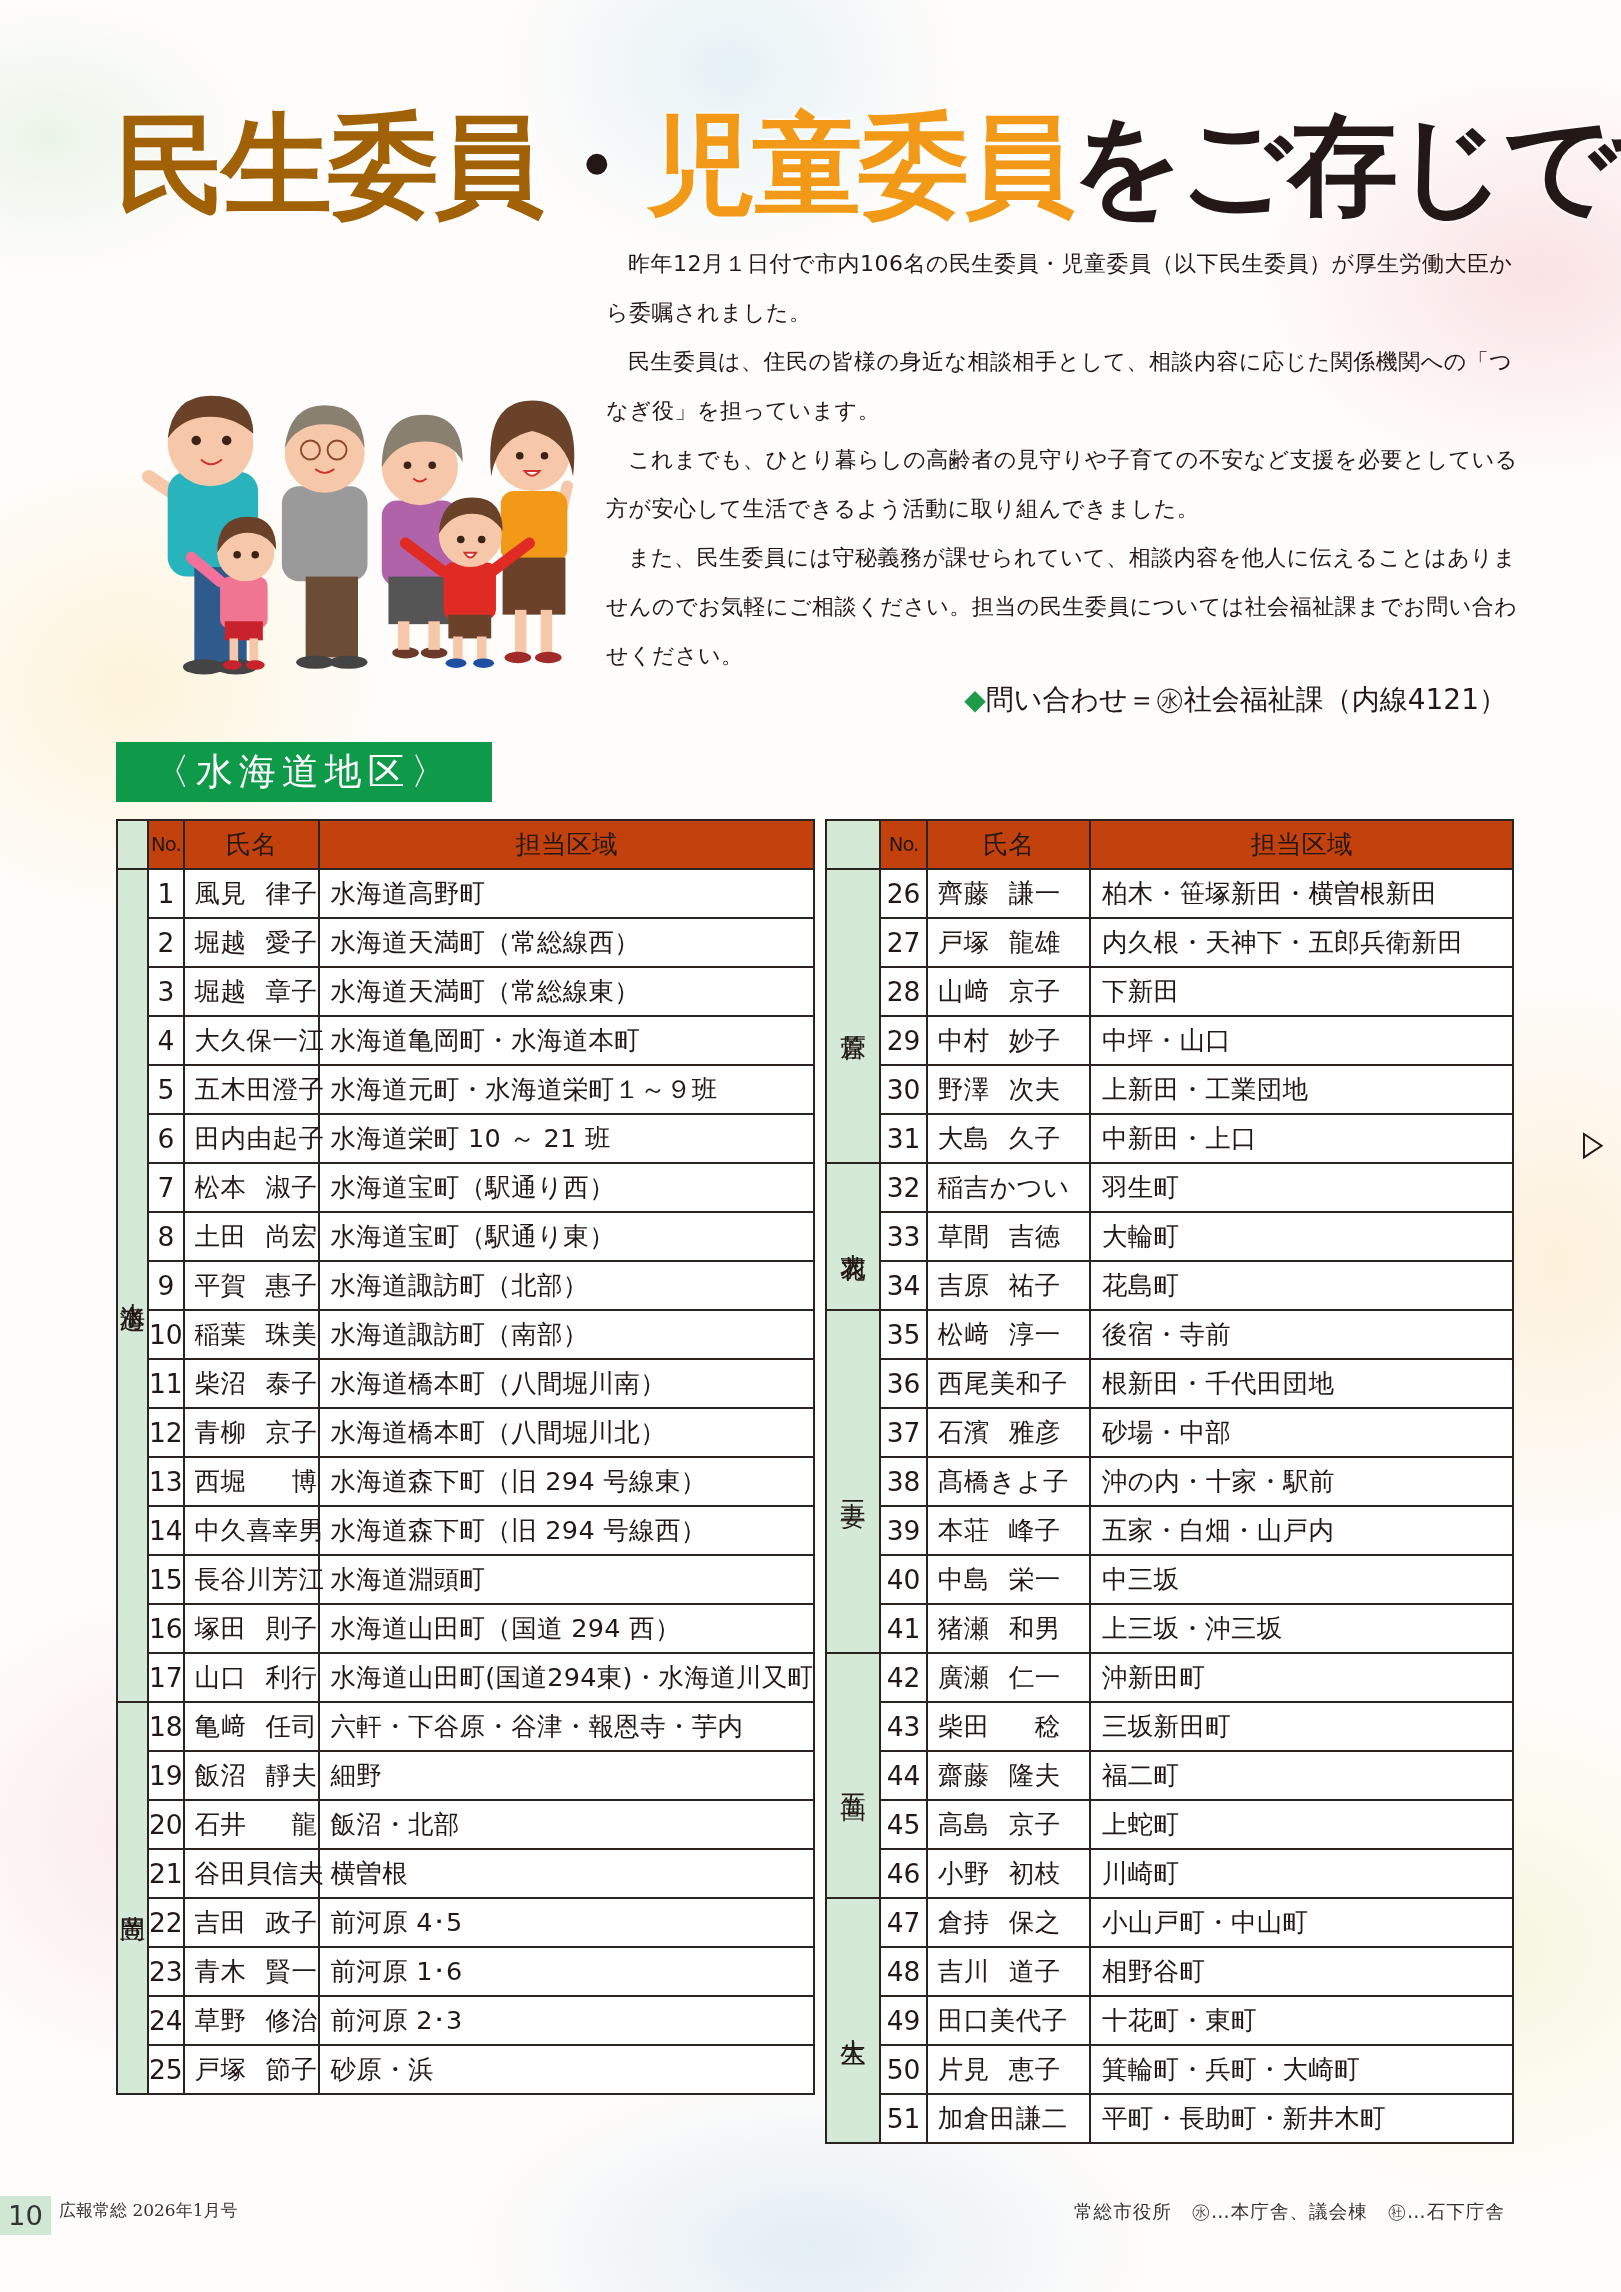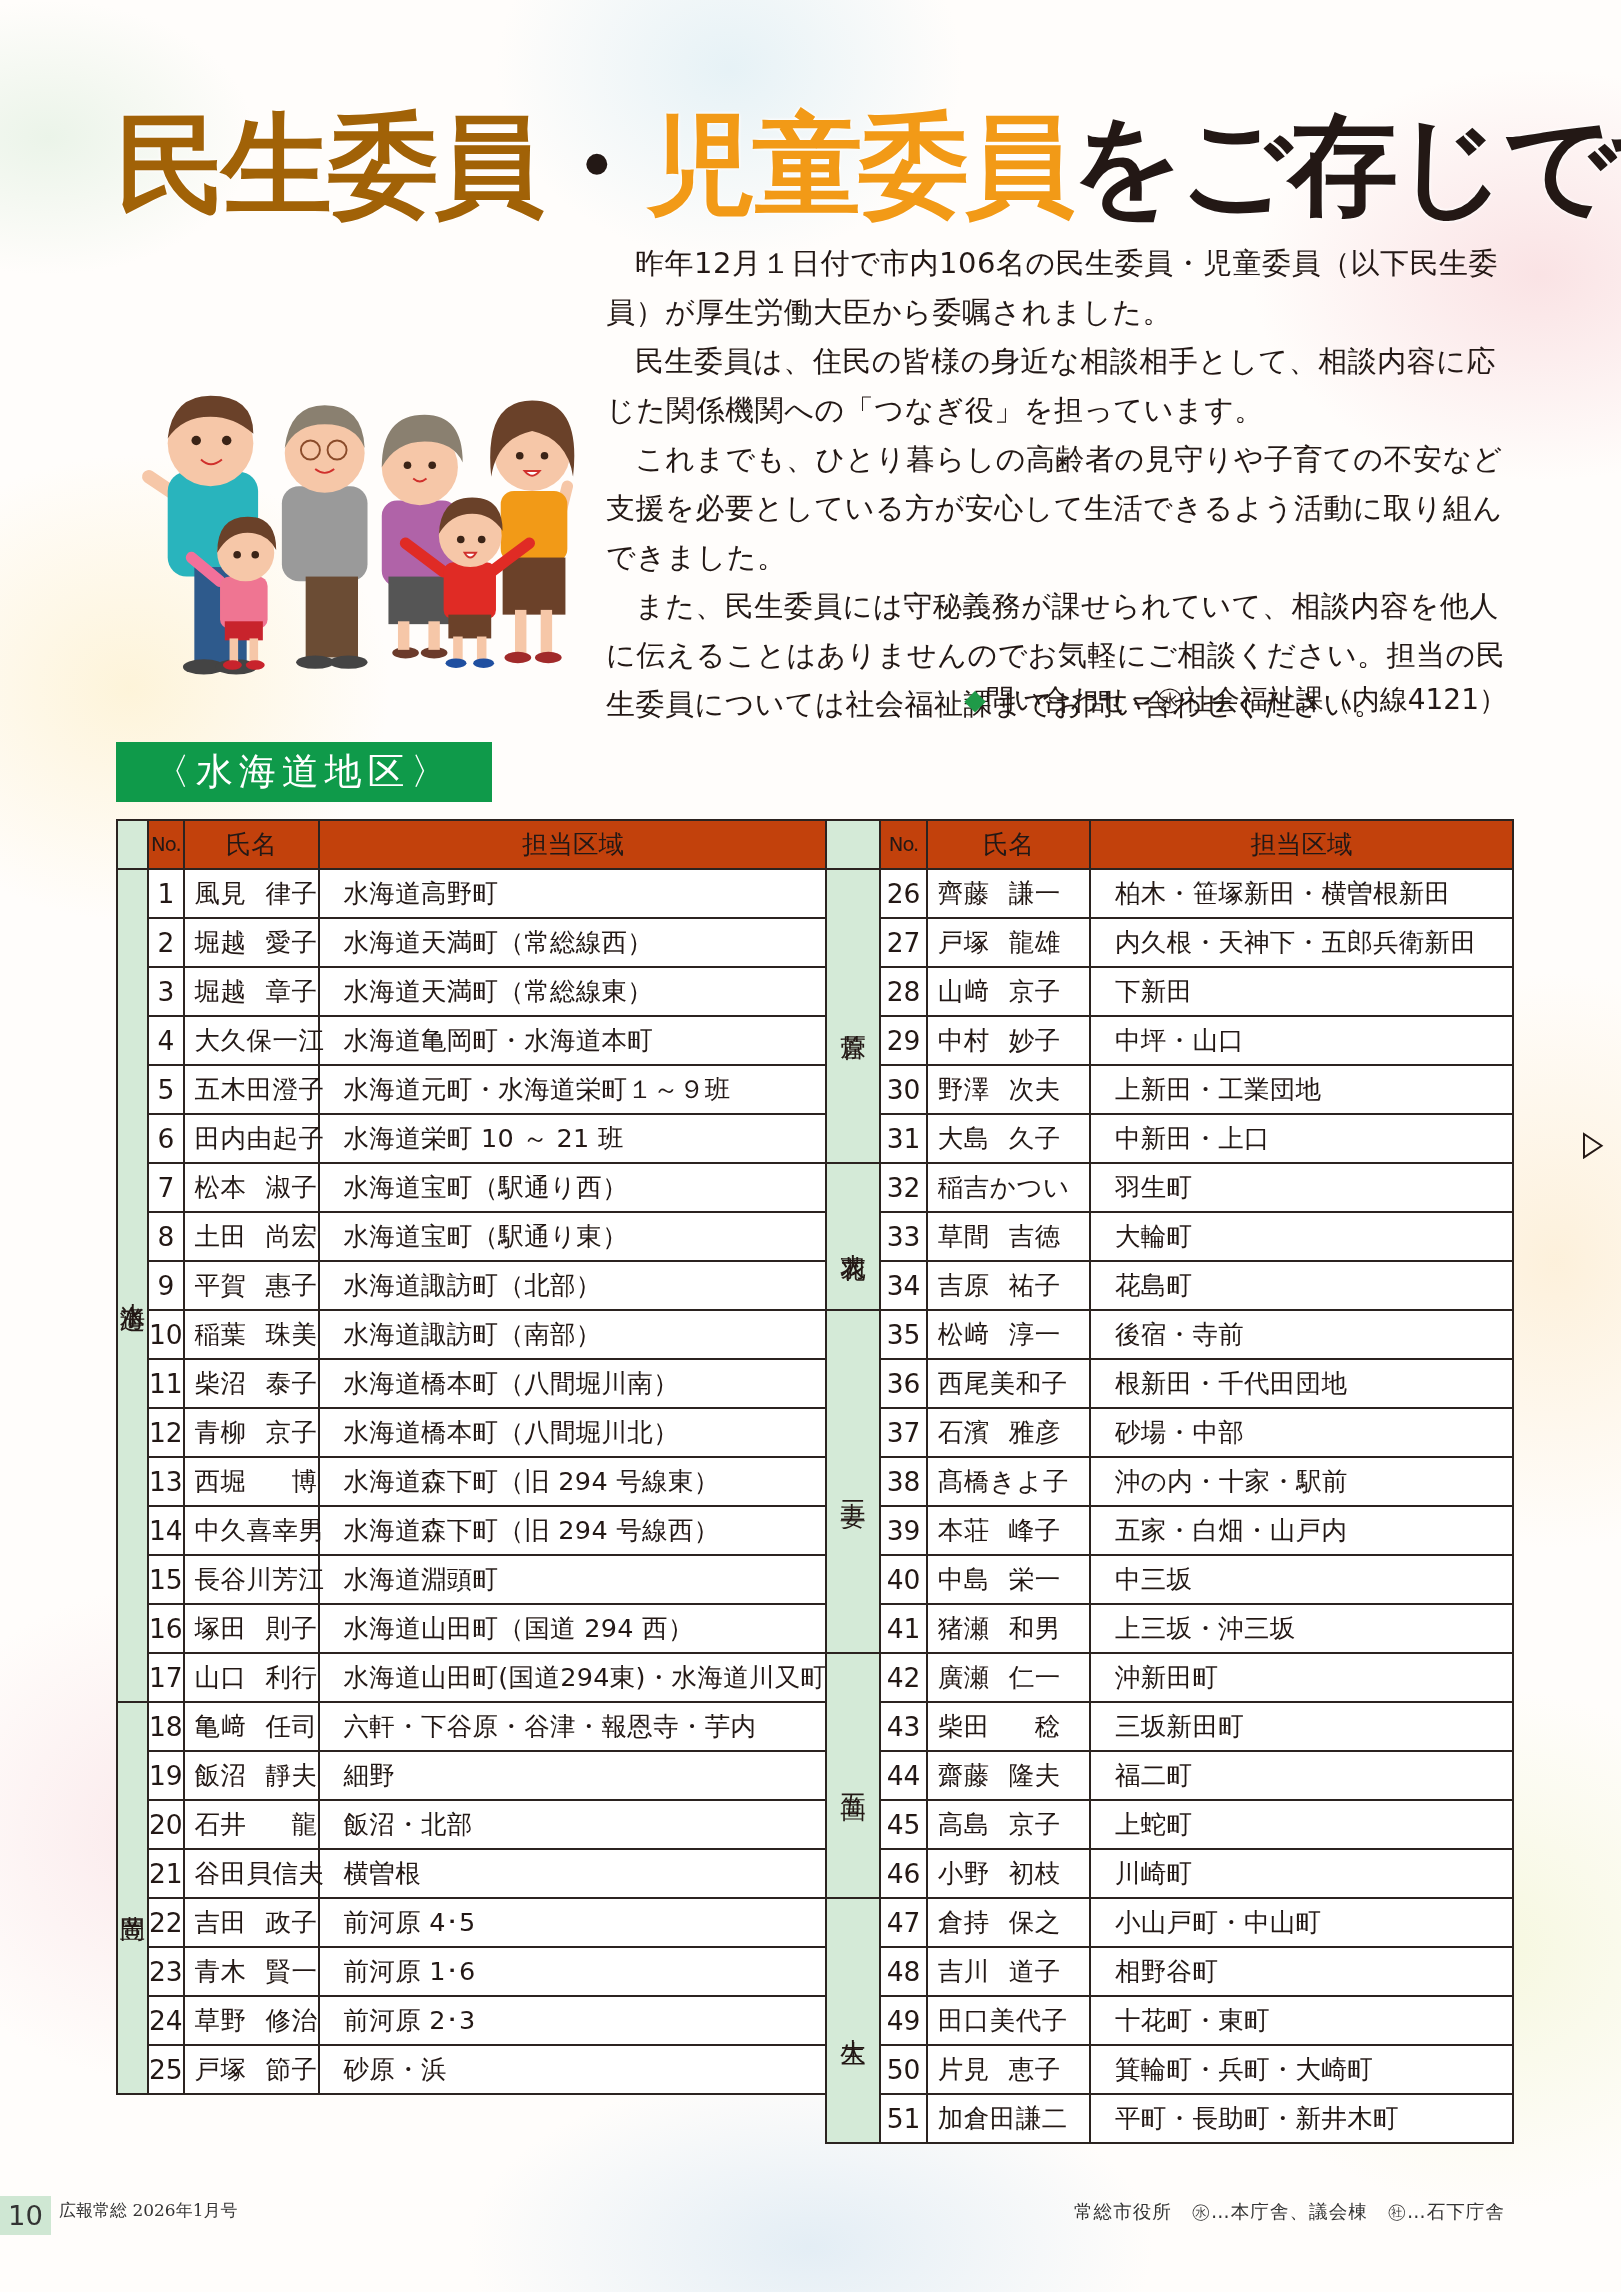--- a/index.html
+++ b/index.html
@@ -29,21 +29,21 @@
     line-height: 1; white-space: nowrap;
     text-shadow: 0 0 3.9px #fff, 0 0 3.9px #fff;
   }
   .title .g { color: #a16207; margin-top: 28px; }
   .title .o { color: #f29a17; }
   .title .k { color: #231815; }
 
   
   .intro {
     position: absolute; left: 606px; top: 239px; width: 912px;
-    font-size: 29px; line-height: 49px; letter-spacing: 0.5px;
+    font-size: 22px; line-height: 49px; letter-spacing: 0.5px;
   }
   .intro p { text-indent: 1em; }
   .contact {
     position: absolute; right: 114px; top: 681px;
     font-size: 28px; white-space: nowrap;
   }
   .contact .dia { color: #1f9a48; }
 
   
   .illust { position: absolute; left: 108px; top: 372px; width: 500px; height: 314px; }
@@ -70,21 +70,21 @@
   .tbl th.corner { background: #d4ead7; }
   .tbl th.no-h { font-size: 19.6px; letter-spacing: -1px; }
   .tbl td.district {
     background: #d4ead7; text-align: center; vertical-align: middle;
     font-size: 25.5px; line-height: 29px;
     writing-mode: vertical-rl; text-orientation: upright;
     letter-spacing: 2px;
   }
   .tbl td.no { text-align: center; font-size: 26.5px; }
   .tbl td.name { padding-left: 9.8px; letter-spacing: 0.5px; }
-  .tbl td.area { padding-left: 24px; letter-spacing: 0.3px; }
+  .tbl td.area { padding-left: 11px; letter-spacing: 0.3px; }
   .tbl td.name .nm { display: flex; justify-content: space-between; width: 123px; }
 
   #tbl-left { left: 116px; top: 819px; width: 689px; }
   #tbl-right { left: 825px; top: 819px; width: 689px; }
   .col-d { width: 54px; } .col-n { width: 47px; } .col-m { width: 163px; }
 
   
   .next-arrow {
     position: absolute; left: 1582px; top: 1132px; width: 21.6px; height: 27.4px;
   }

